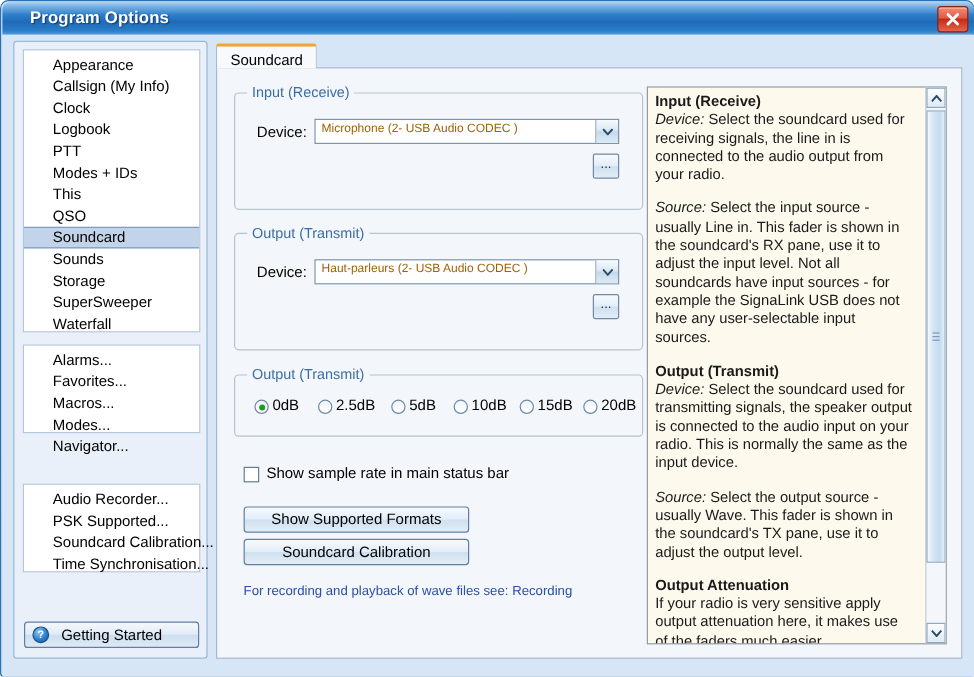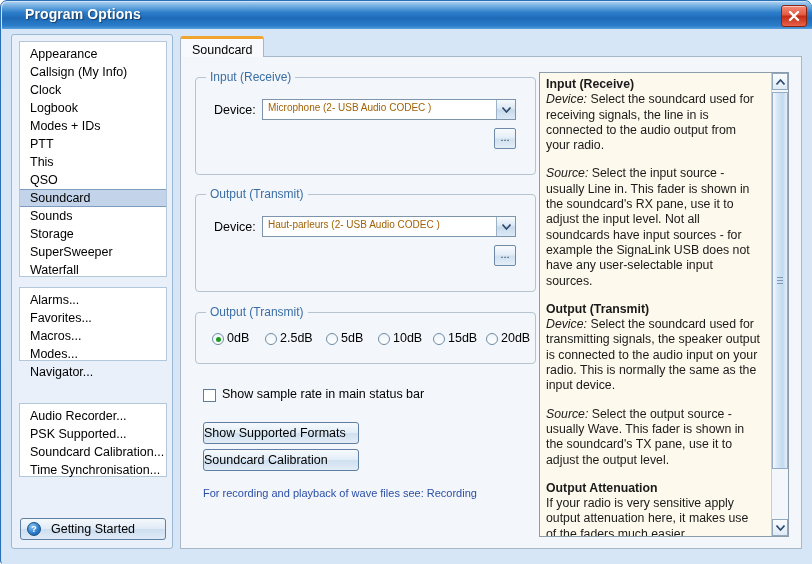--- a/index.html
+++ b/index.html
@@ -87,21 +87,21 @@
     box-sizing: border-box;
     padding: 3px 0;
   }
   #list-sections { top: 6px; height: 236px; }
   #list-tools    { top: 252px; height: 74px; }
   #list-dialogs  { top: 368px; height: 74px; }
 
   .list-item {
     height: 18px;
     line-height: 18px;
-    padding-left: 10px;
+    padding-left: 24px;
     font-size: 12.5px;
     color: #000;
     white-space: nowrap;
     cursor: default;
   }
   .list-item.selected {
     background: #c3d4ea;
     border-top: 1px solid #7d9cc0;
     border-bottom: 1px solid #7d9cc0;
     height: 16px;
@@ -278,28 +278,28 @@
     background: #ffffff;
     border: 1px solid #5f7c99;
     box-sizing: border-box;
   }
   #checkbox-sample-rate .lbl { position: absolute; left: 19px; top: 0; white-space: nowrap; }
 
   
   .push-button {
     position: absolute;
     left: 22px;
-    width: 156px; height: 22px;
+    width: 188px; height: 22px;
     box-sizing: border-box;
     border: 1px solid #5f7fa3;
     border-radius: 3px;
     background: linear-gradient(to bottom, #f6fafd 0%, #e3edf7 48%, #cfe0ef 52%, #e3edf7 100%);
     font-size: 12.5px;
     color: #000;
-    text-align: left;
+    text-align: center;
     line-height: 20px;
     cursor: pointer;
   }
   #btn-formats     { top: 365px; }
   #btn-calibration { top: 392px; }
 
   #recording-link {
     position: absolute;
     left: 22px; top: 430px;
     font-size: 11px;
@@ -385,22 +385,22 @@
 
   <div id="client">
 
     <div id="left-pane">
 
       <div class="list-box" id="list-sections">
         <div class="list-item">Appearance</div>
         <div class="list-item">Callsign (My Info)</div>
         <div class="list-item">Clock</div>
         <div class="list-item">Logbook</div>
+        <div class="list-item">PTT</div>
         <div class="list-item">Modes + IDs</div>
-        <div class="list-item">PTT</div>
         <div class="list-item">This</div>
         <div class="list-item">QSO</div>
         <div class="list-item selected">Soundcard</div>
         <div class="list-item">Sounds</div>
         <div class="list-item">Storage</div>
         <div class="list-item">SuperSweeper</div>
         <div class="list-item">Waterfall</div>
       </div>
 
       <div class="list-box" id="list-tools">

